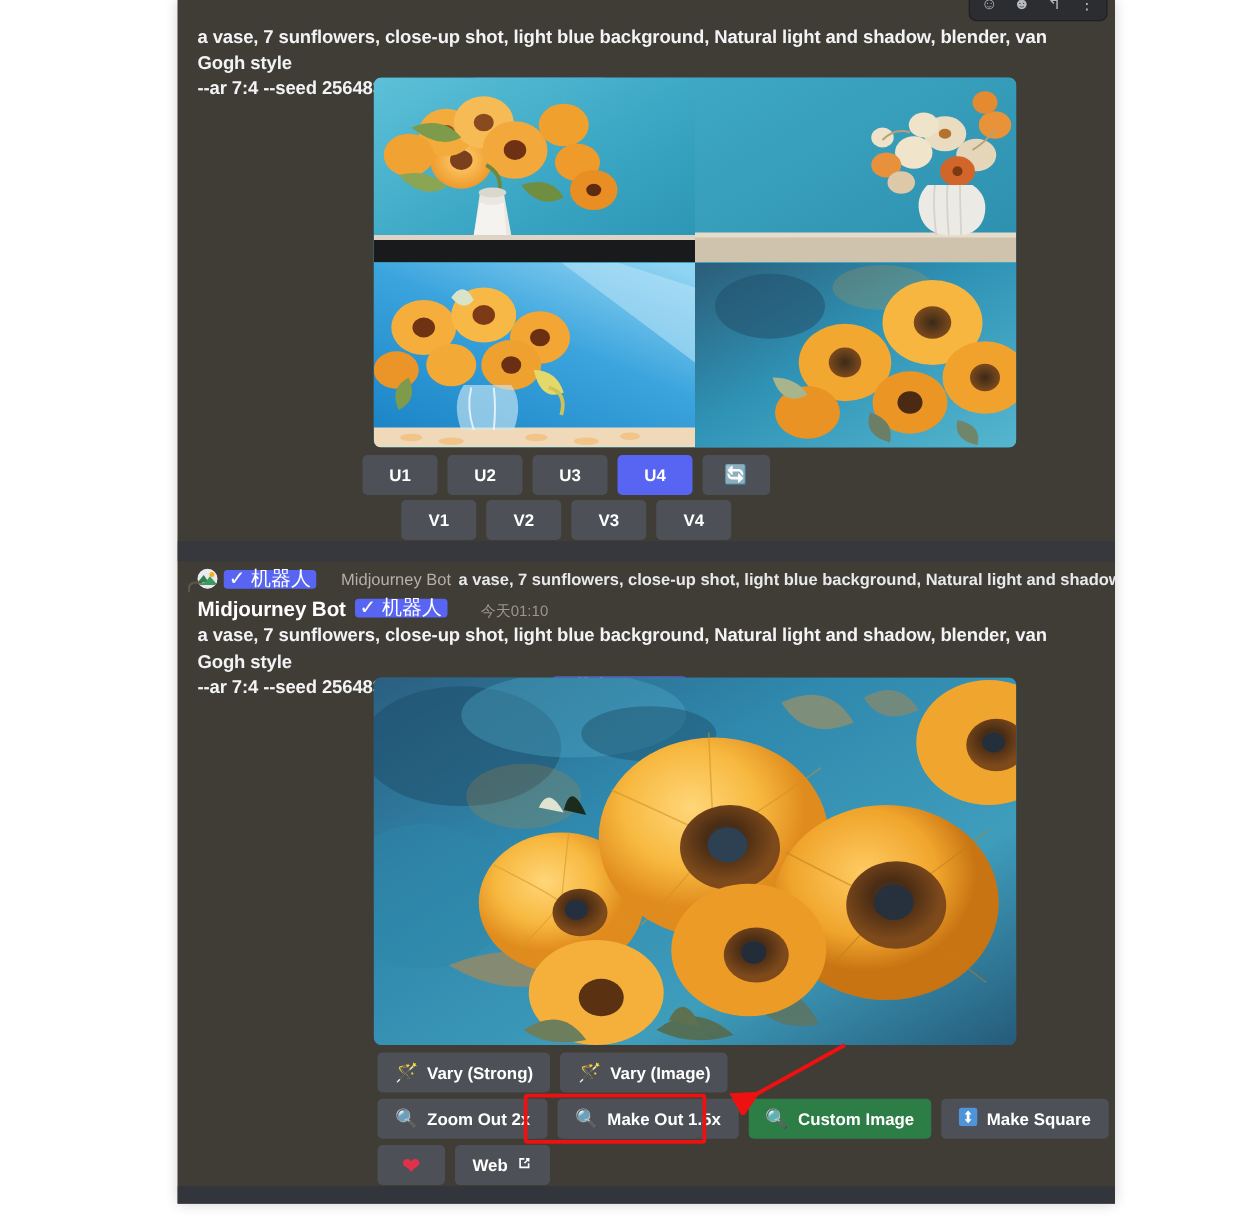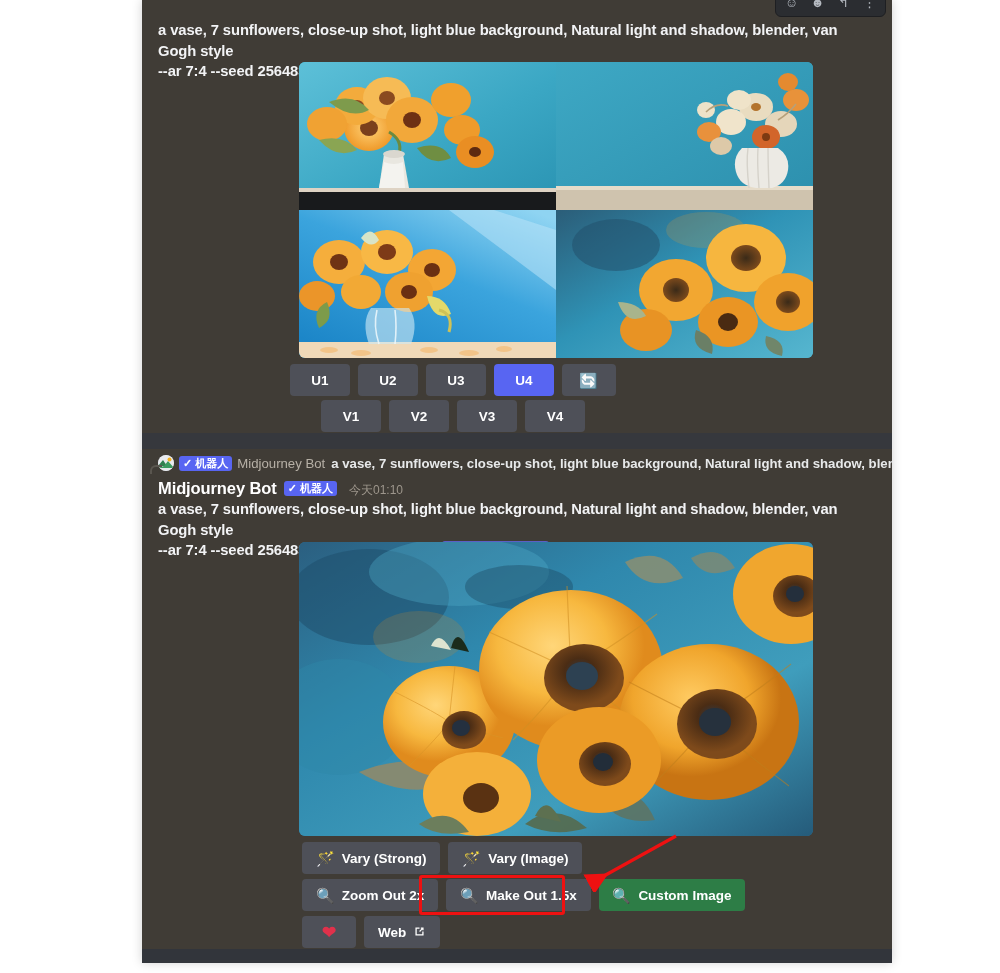--- a/index.html
+++ b/index.html
@@ -141,23 +141,23 @@
   }
   .mini-avatar {
     width: 16px; height: 16px; border-radius: 50%;
     background: #d9dde3;
     display: inline-flex; align-items: center; justify-content: center;
     font-size: 9px; flex: none; margin-right: 5px;
     overflow: hidden;
   }
   .bot-badge {
     background: #5865f2; color: #ffffff;
-    font-size: 11px; font-weight: bold;
+    font-size: 16px; font-weight: normal;
     border-radius: 3px; padding: 1px 4px;
-    margin-right: 5px; flex: none;
+    margin-right: 20px; flex: none;
     line-height: 13px;
   }
   .reply-name { color: #b6b0a6; margin-right: 6px; }
   .reply-snippet { color: #e7e9ea; font-weight: bold; }
 
   .author-line {
     position: absolute; left: 16px; top: 479px;
     display: flex; align-items: baseline; gap: 7px;
   }
   .author-name {
@@ -526,20 +526,29 @@
         <span>Zoom Out 2x</span>
       </button>
       <button class="dbtn wide">
         <span class="emo">🔍</span>
         <span>Make Out 1.5x</span>
       </button>
       <button class="dbtn wide success">
         <span class="emo">🔍</span>
         <span>Custom Image</span>
       </button>
+      <button class="dbtn wide">
+        <span class="emo">
+          <svg width="15" height="15" viewBox="0 0 16 16">
+            <rect width="16" height="16" rx="3" fill="#4e94d9"></rect>
+            <path d="M8 2.5 L11 6 H9.2 V10 H11 L8 13.5 L5 10 H6.8 V6 H5 Z" fill="#ffffff"></path>
+          </svg>
+        </span>
+        <span>Make Square</span>
+      </button>
     </div>
 
     <div class="btn-row" style="left:160px; top:916px;">
       <button class="dbtn icononly">
         <span class="emo" style="color:#e0314b;font-size:17px;">❤</span>
       </button>
       <button class="dbtn">
         <span>Web</span>
         <span class="emo">
           <svg width="13" height="13" viewBox="0 0 16 16">

